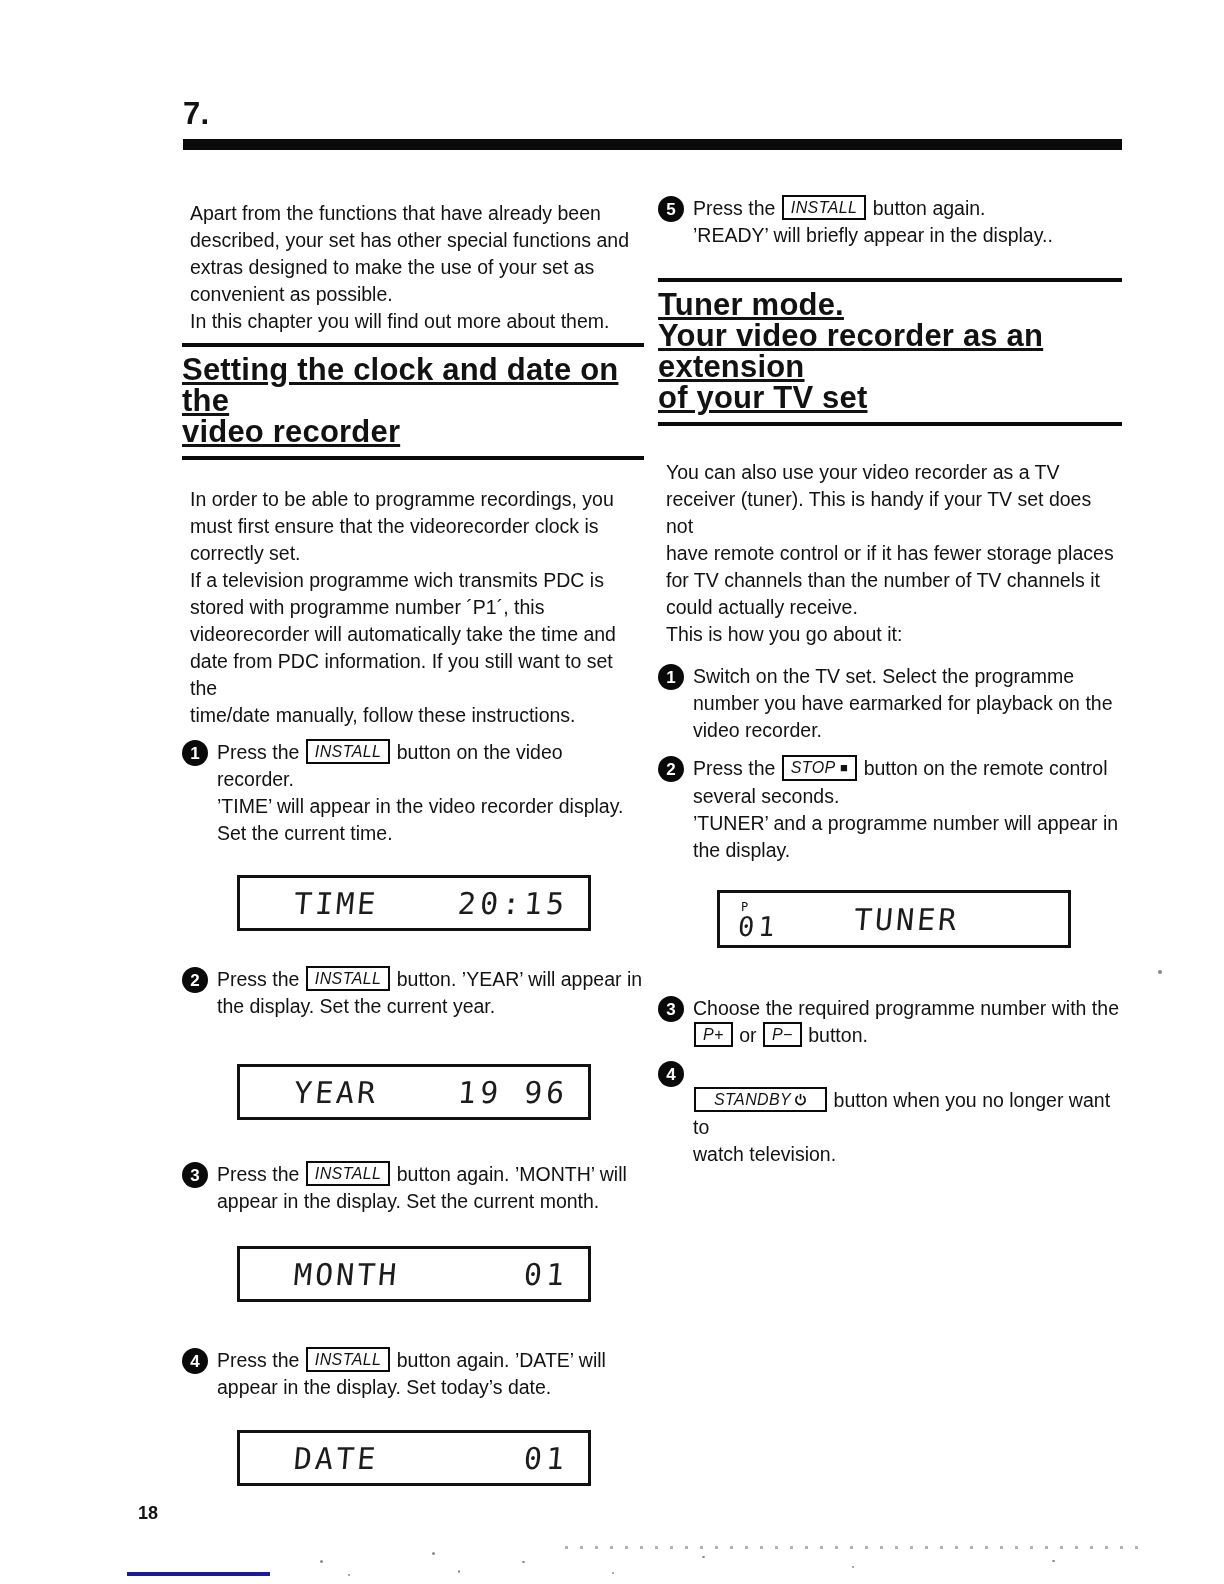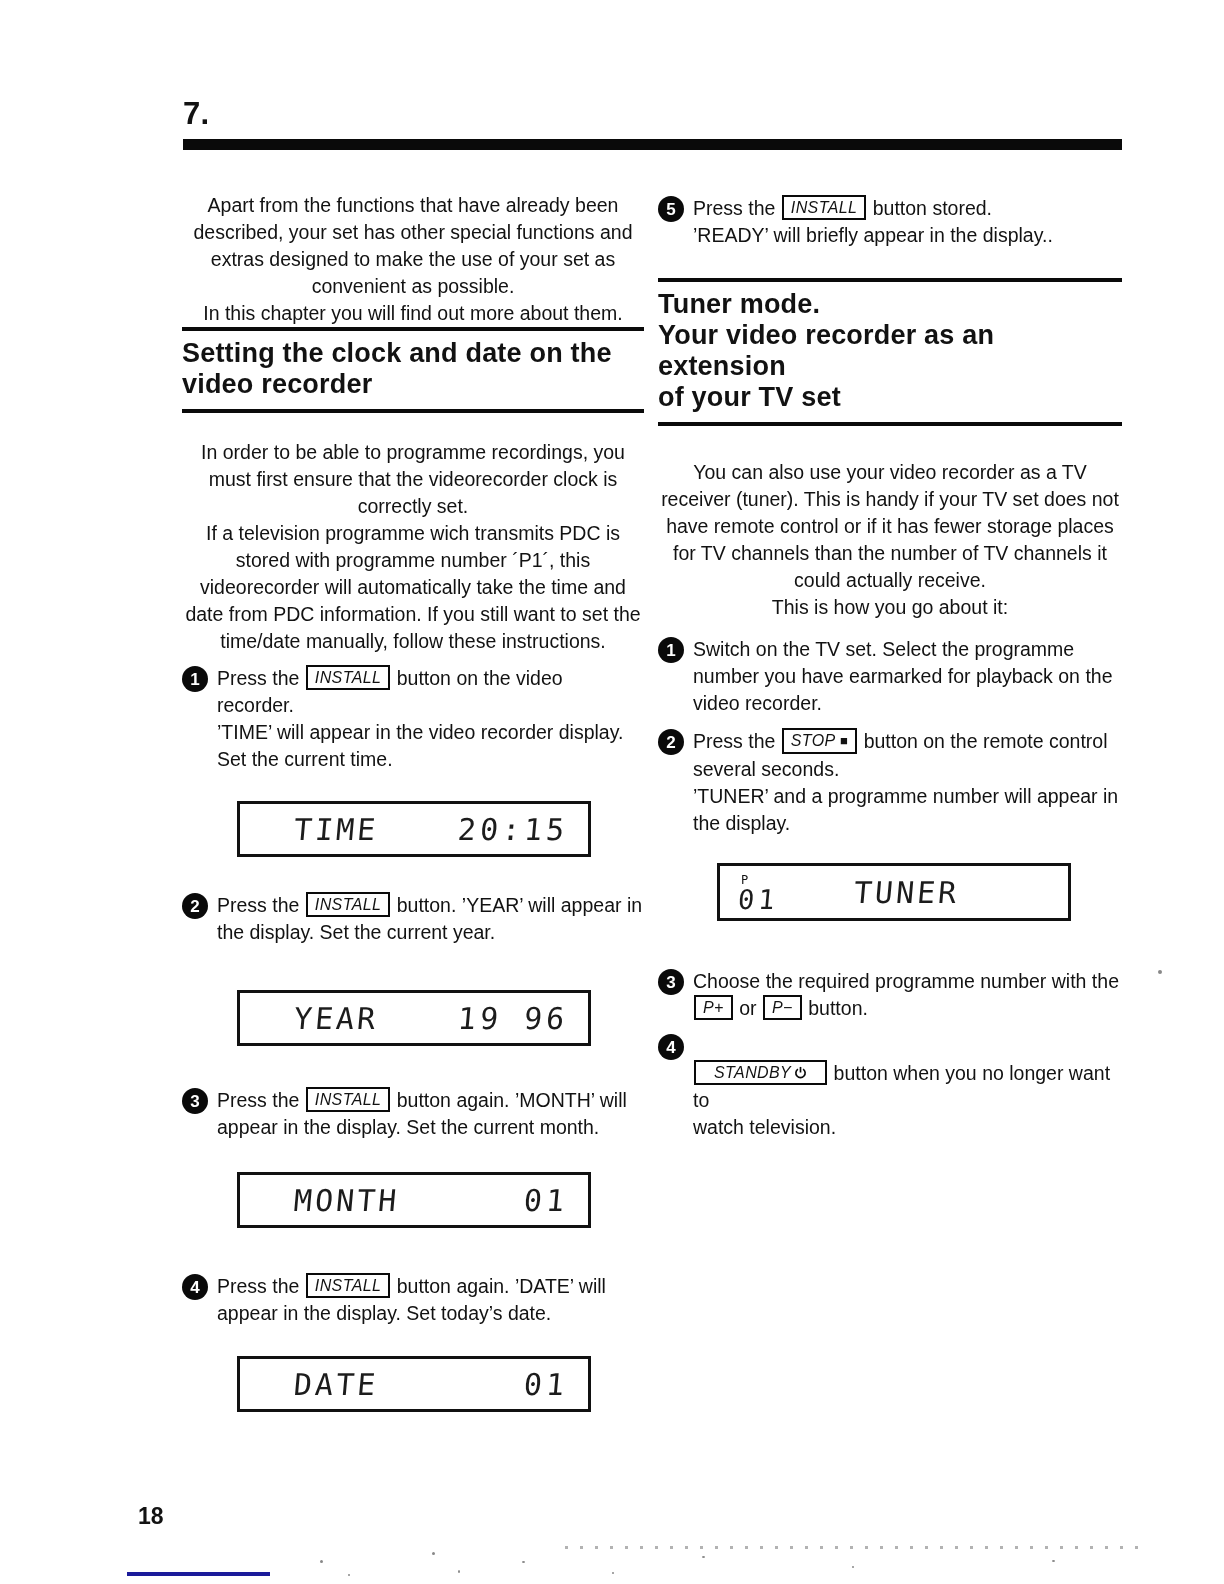--- a/index.html
+++ b/index.html
@@ -14,26 +14,26 @@
   }
   
   .title-block{position:absolute;left:183px;top:96px;width:939px;}
   .title-line{display:flex;align-items:baseline;font-weight:bold;font-size:31px;letter-spacing:0.2px;}
   .title-num{width:62px;flex:none;}
   .title-rule{height:11px;background:#0a0a0a;margin-top:7px;}
   
   .col{position:absolute;width:462px;font-size:19.5px;line-height:27px;}
   .col-left{left:182px;top:192px;}
   .col-right{left:658px;top:195px;width:464px;}
-  p{margin:0;white-space:pre-line;text-align:center;}
+  p{margin:8px;white-space:pre-line;}
   .wrap{white-space:pre-line;}
   
   .sect{}
   .sect-rule{height:4px;background:#0a0a0a;}
-  .sect-head{font-size:27px;line-height:31px;font-weight:bold;padding:7px 0 9px 0;white-space:pre-line;letter-spacing:0.2px;}
+  .sect-head{font-size:31px;line-height:31px;font-weight:bold;padding:7px 0 9px 0;white-space:pre-line;letter-spacing:0.2px;text-decoration:underline;}
   
   .step{display:flex;gap:9px;}
   .stepnum{
     flex:none;width:26px;height:26px;margin-top:1px;
     background:#0a0a0a;color:#fff;border-radius:50%;
     font-size:17px;font-weight:bold;
     display:flex;align-items:center;justify-content:center;
   }
   .steptext{flex:1;}
   
@@ -76,21 +76,21 @@
   .m-step1{margin-top:10px;}
   .m-step2{margin-top:35px;}
   .m-step3{margin-top:41px;}
   .m-step4{margin-top:45px;}
   .m-t1{margin-top:15px;}
   .m-t2{margin-top:11px;}
   .m-t3{margin-top:47px;}
   .m-t4{margin-top:11px;}
   .sect-r{margin-top:29px;}
   
-  .pagenum{position:absolute;left:138px;top:1503px;font-size:23px;font-weight:bold;}
+  .pagenum{position:absolute;left:138px;top:1503px;font-size:18px;font-weight:bold;}
   .footer-line{position:absolute;left:127px;top:1572px;width:143px;height:4px;background:#1b1b9a;}
   
   .noise-strip{
     position:absolute;left:565px;top:1546px;width:585px;height:3px;opacity:.5;
     background:repeating-linear-gradient(90deg,#666 0 3px,transparent 3px 15px);
   }
   .speck{position:absolute;background:#555;border-radius:50%;opacity:.7;}
 </style>
 </head>
 <body>
@@ -191,21 +191,21 @@
 
   </div>
 
   <div class="col col-right">
 
     <div class="step">
       <span class="stepnum">5</span>
       <div class="steptext">
         <span>Press the</span>
         <span class="key">INSTALL</span>
-        <span class="wrap">button stored.
+        <span class="wrap">button again.
 ’READY’ will briefly appear in the display..</span>
       </div>
     </div>
 
     <div class="sect sect-r">
       <div class="sect-rule"></div>
       <div class="sect-head">Tuner mode.
 Your video recorder as an extension
 of your TV set</div>
       <div class="sect-rule"></div>

